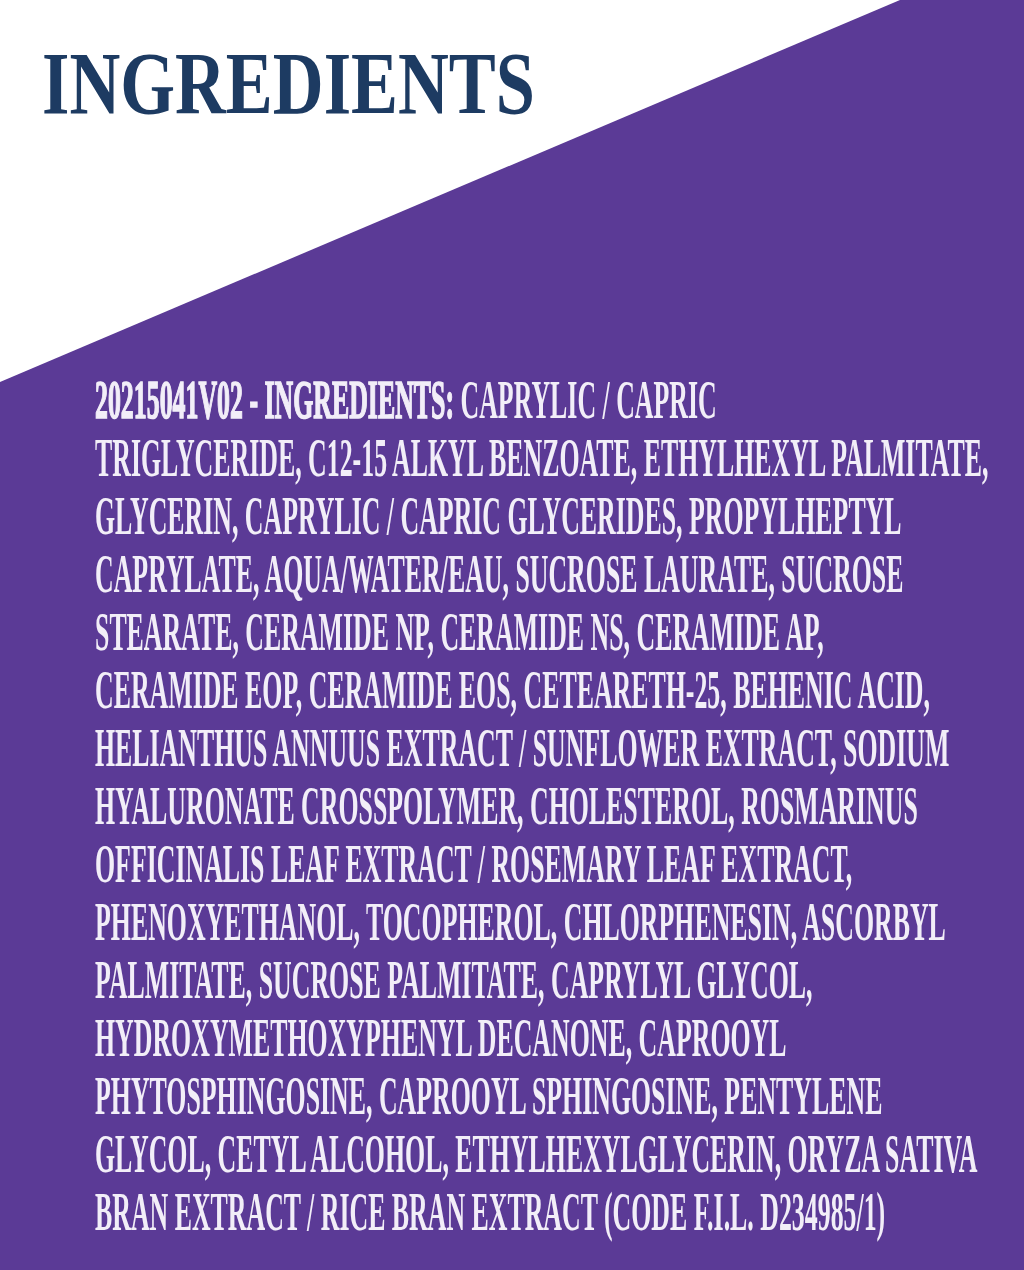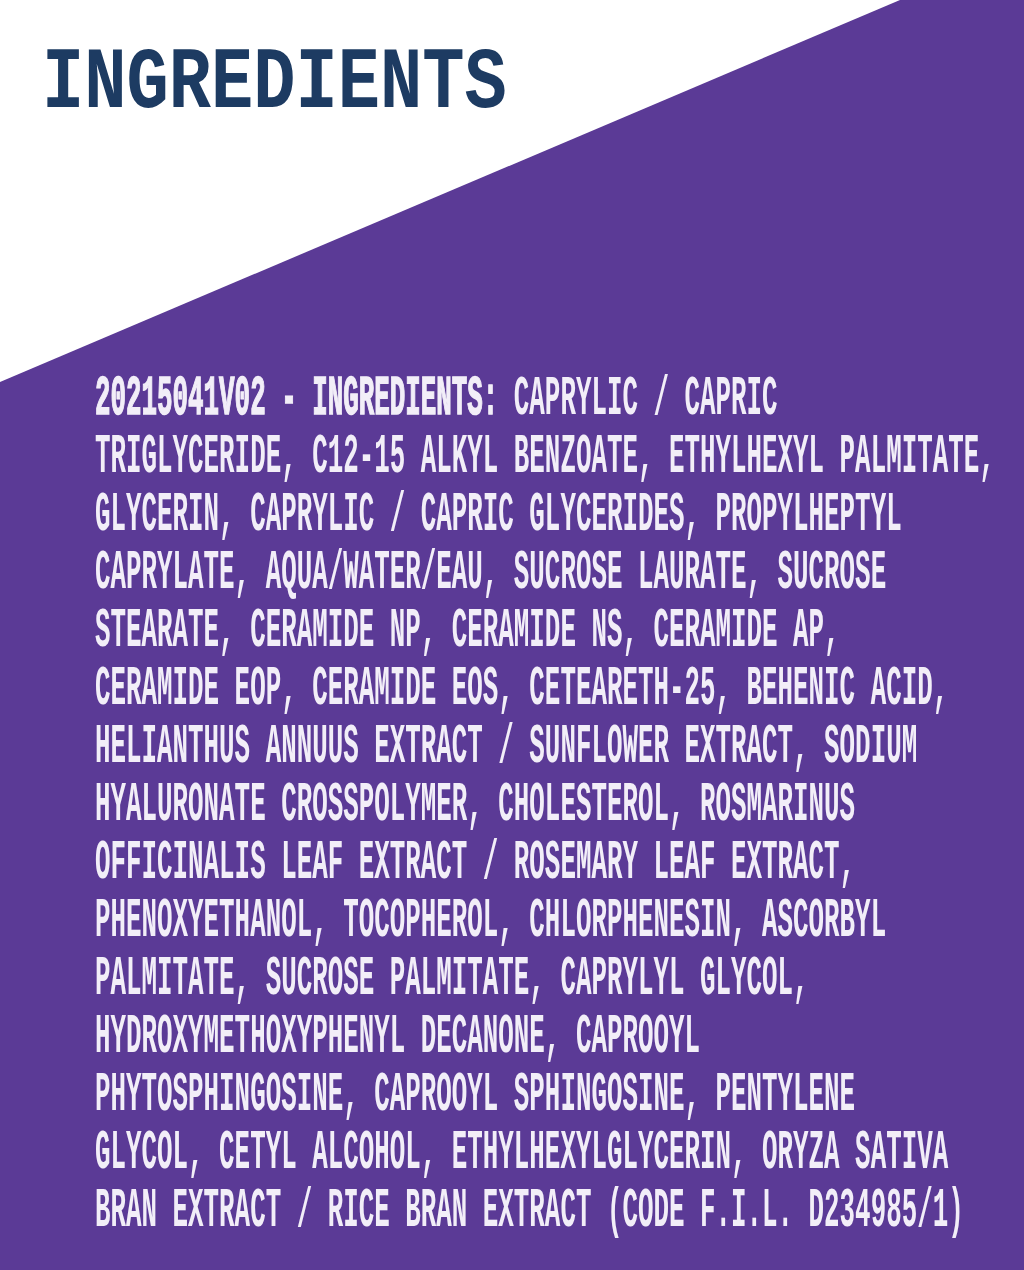--- a/index.html
+++ b/index.html
@@ -2,21 +2,21 @@
 <html><head>
 <meta charset="utf-8">
 <style>
   html, body { margin: 0; padding: 0; background: #ffffff; }
   .canvas {
     position: relative;
     width: 1024px;
     height: 1270px;
     background: #5b3a96;
     overflow: hidden;
-    font-family: Liberation Mono, monospace;
+    font-family: Liberation Serif, serif;
   }
   .corner {
     position: absolute;
     left: 0; top: 0; right: 0; bottom: 0;
     background: #ffffff;
     clip-path: polygon(0 0, 900px 0, 0 382px);
   }
   .heading {
     position: absolute;
     left: 42px;

